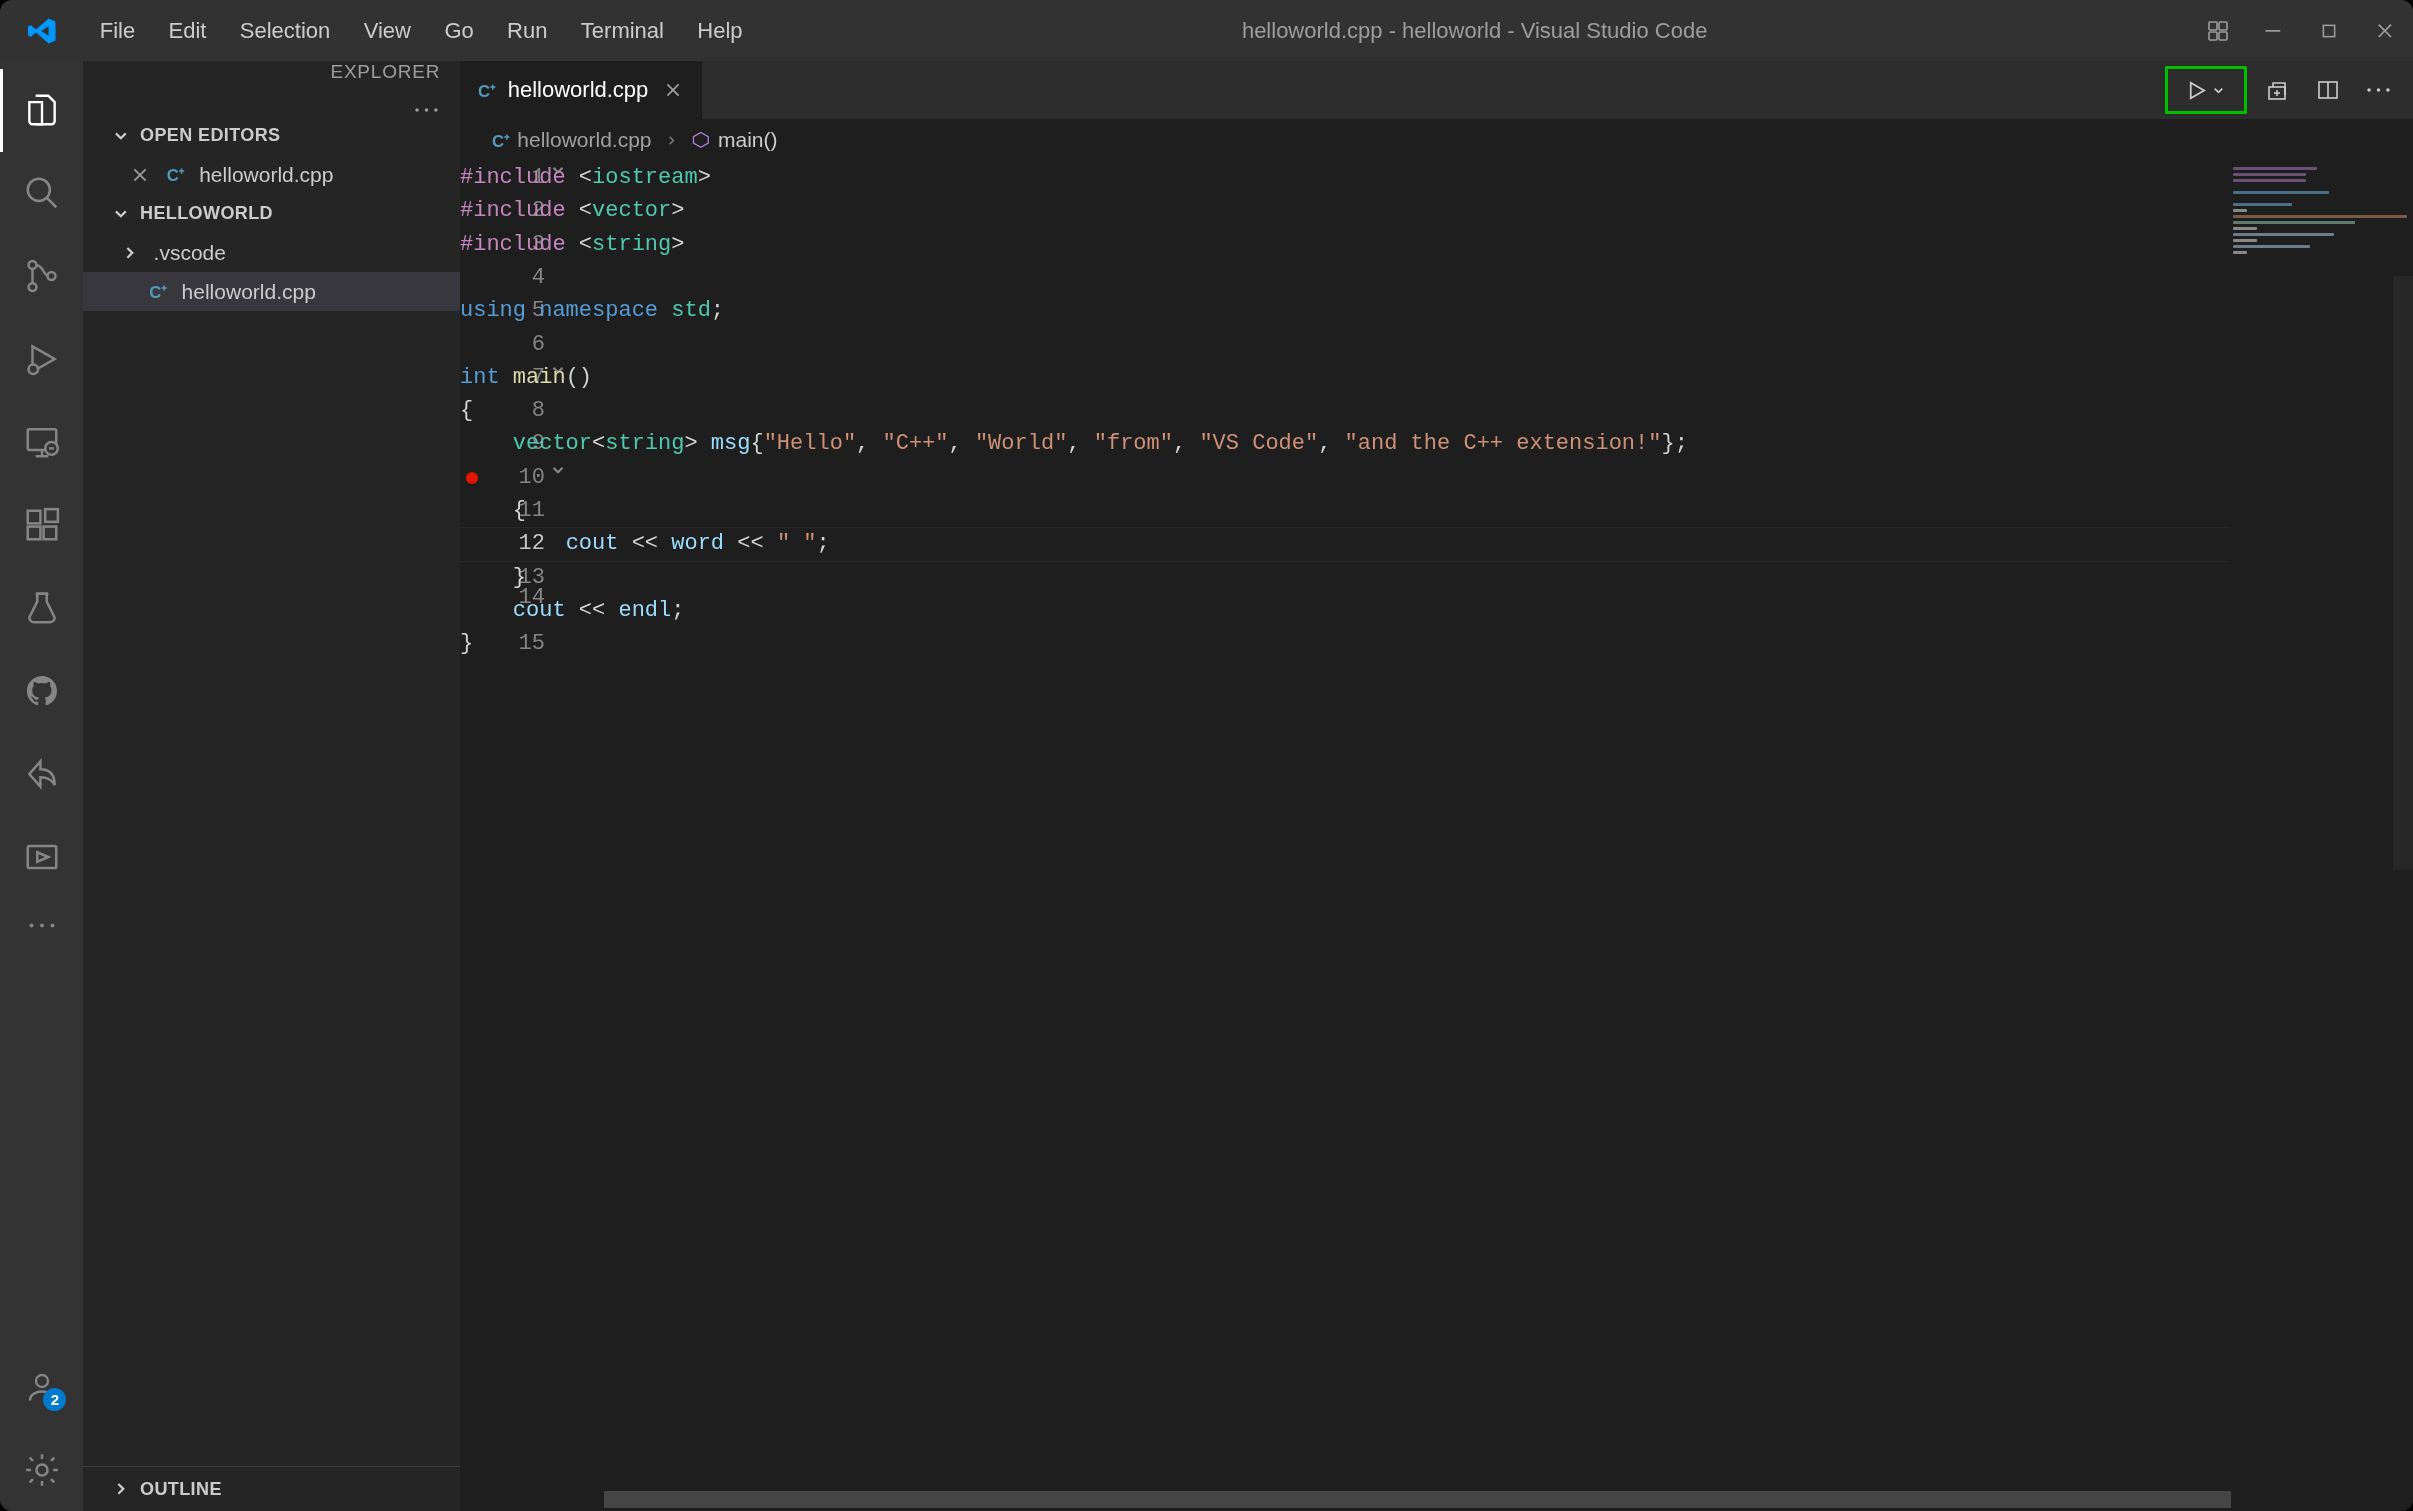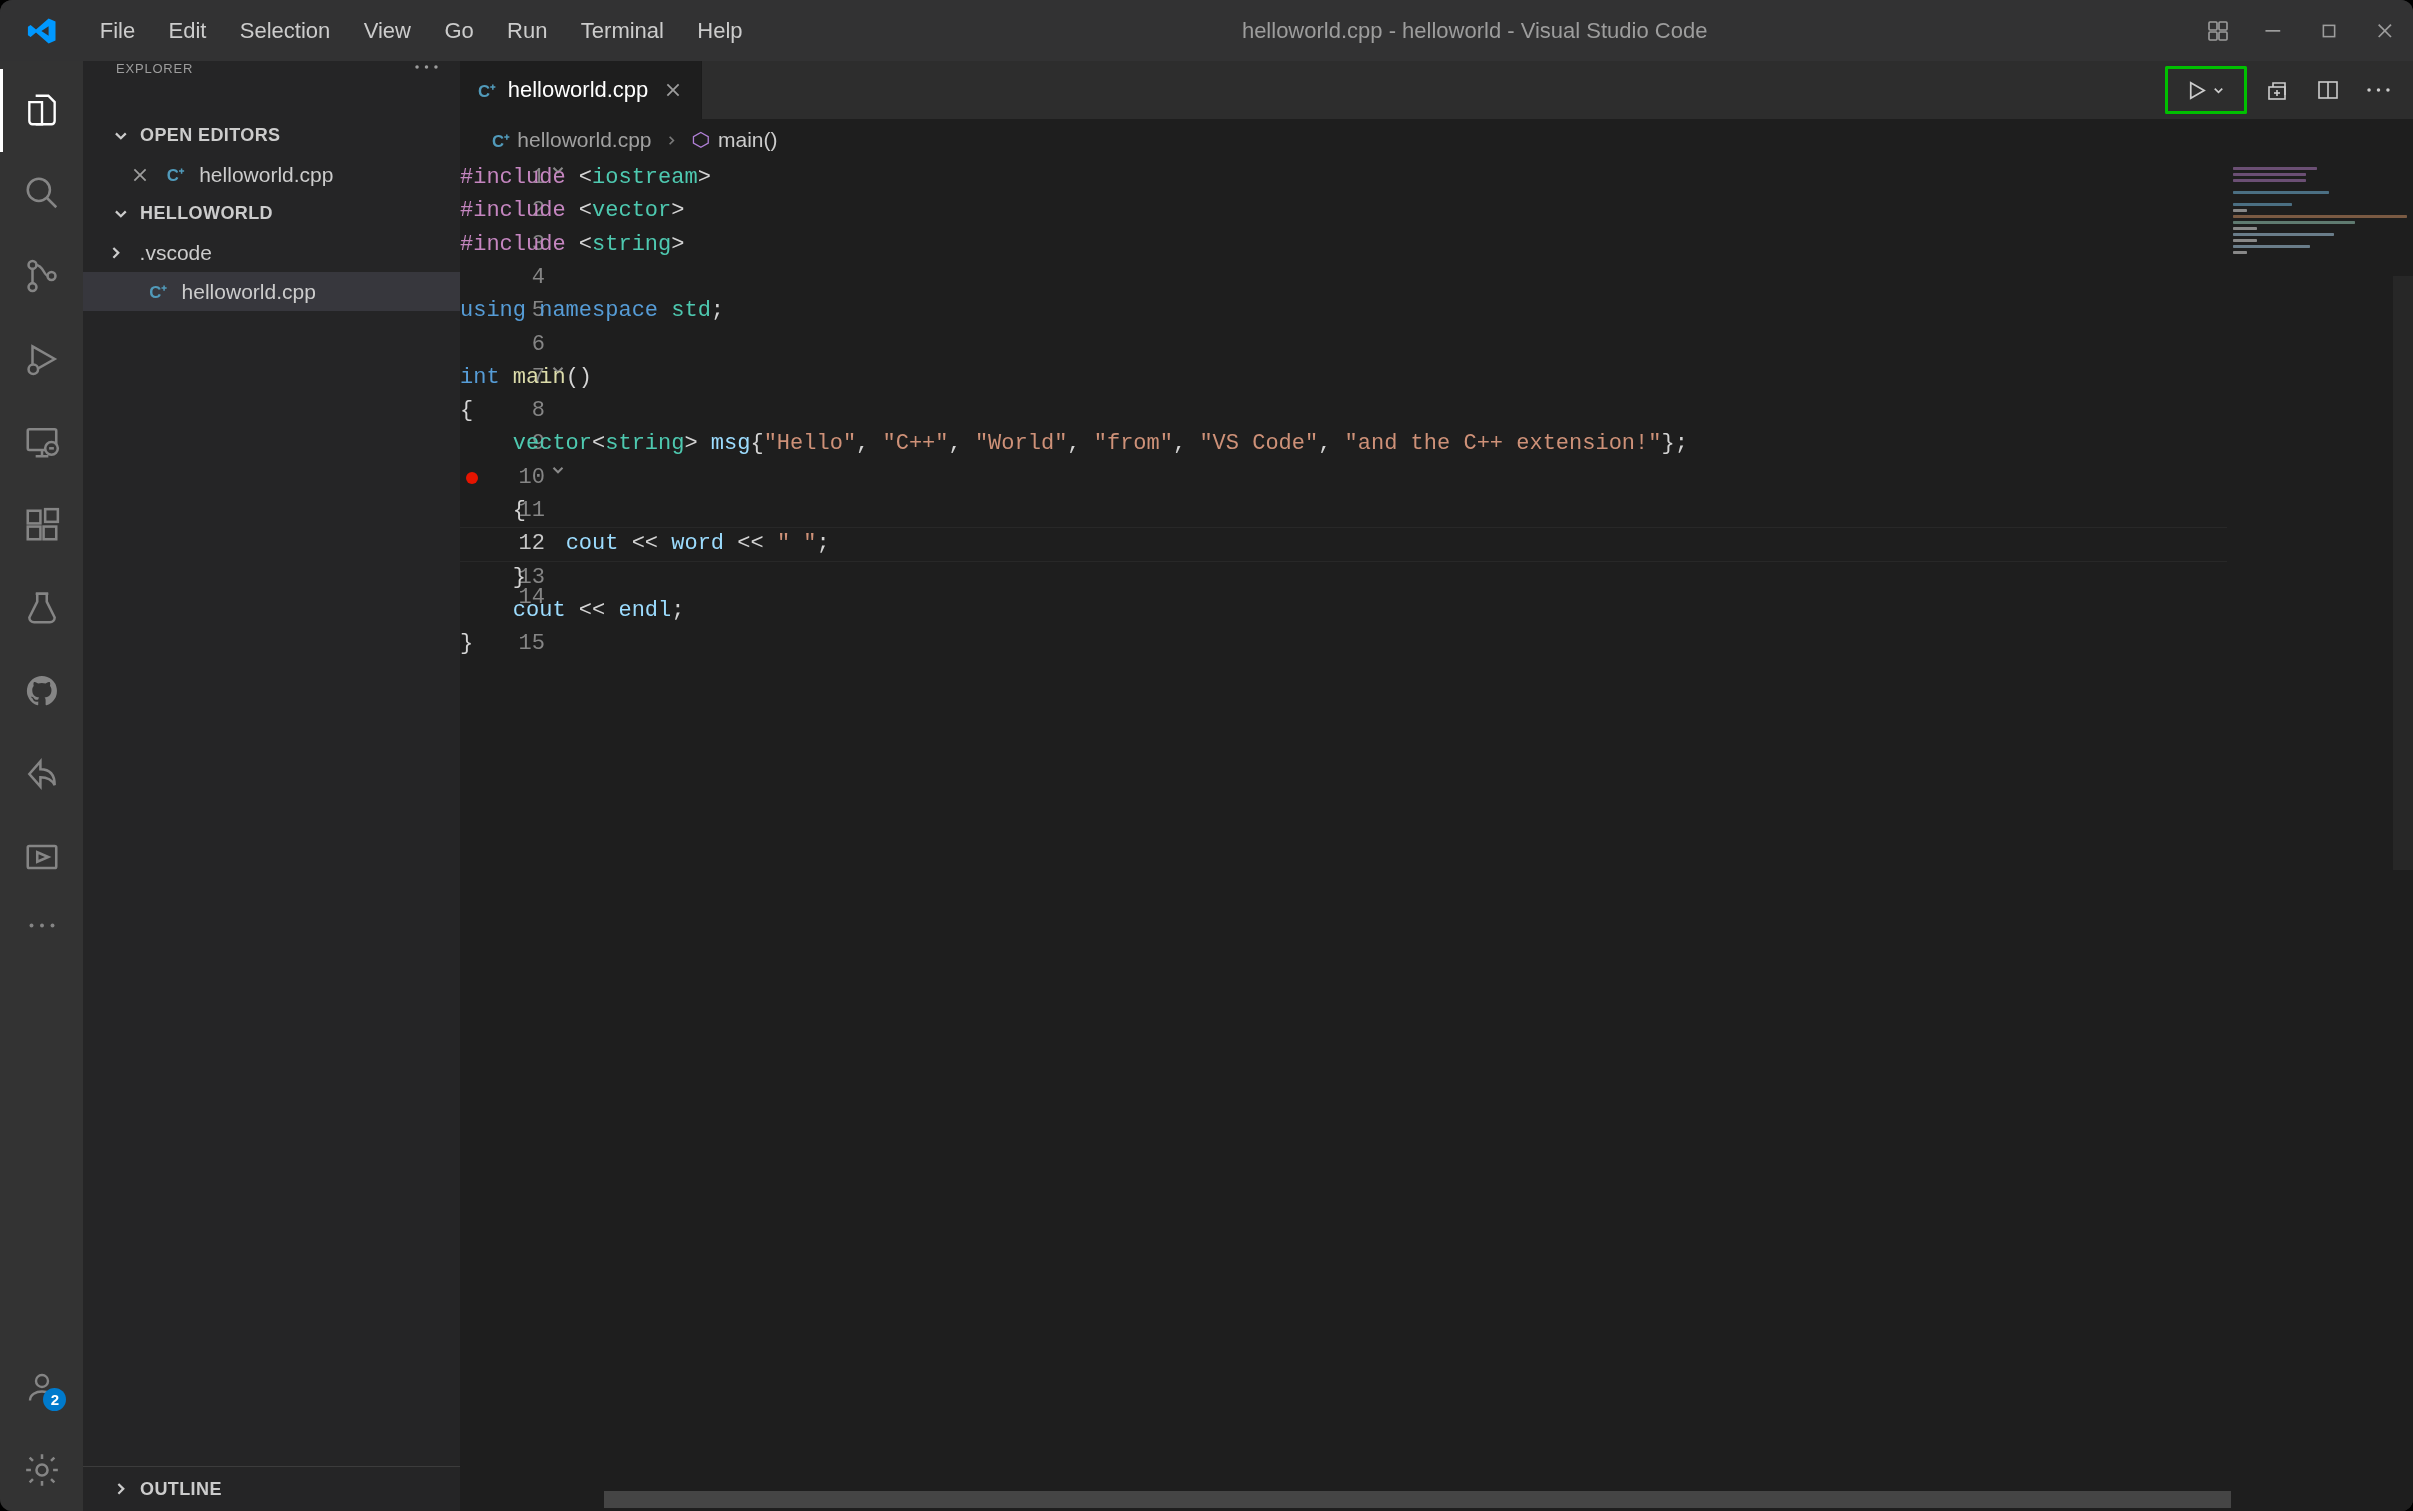--- a/index.html
+++ b/index.html
@@ -53,21 +53,21 @@
   
   .activitybar{width:83px;background:var(--activity-bar);display:flex;flex-direction:column;align-items:center;padding-top:7.6px;}
   .activitybar .ab{width:83px;height:83px;display:flex;align-items:center;justify-content:center;color:#858585;position:relative;}
   .activitybar .ab.active{color:#ffffff;}
   .activitybar .ab.active::before{content:"";position:absolute;left:0;top:0;bottom:0;width:3px;background:#fff;}
   .activitybar .spacer{flex:1;}
   .activitybar .badge{position:absolute;right:16.7px;bottom:16.7px;background:var(--badge);color:#fff;border-radius:50%;width:23px;height:23px;display:flex;align-items:center;justify-content:center;font-size:15px;font-weight:600;}
 
   
   .sidebar{width:377px;background:var(--sidebar);display:flex;flex-direction:column;font-size:21px;}
-  .sidebar .panel-title{height:55px;display:flex;align-items:flex-start;justify-content:space-between;padding:0 19.7px 0 33px;color:var(--text-dim);letter-spacing:0.8px;font-size:13px;}
+  .sidebar .panel-title{height:55px;display:flex;align-items:flex-end;justify-content:space-between;padding:0 19.7px 0 33px;color:var(--text-dim);letter-spacing:0.8px;font-size:19px;flex-direction:column;}
   .section-hdr{height:39px;display:flex;align-items:center;gap:6px;padding-left:24px;color:var(--text);font-weight:700;font-size:18px;letter-spacing:0.4px;}
   .section-hdr .chev{width:27px;display:flex;justify-content:center;color:var(--text);}
   .tree-row{height:39px;display:flex;align-items:center;gap:10.6px;padding-left:12px;color:var(--text);}
   .tree-row.indent1{padding-left:35px;}
   .tree-row.indent2{padding-left:35px;}
   .tree-row.selected{background:var(--sel-row);}
   .tree-row .close{width:24px;height:24px;display:flex;align-items:center;justify-content:center;color:var(--text-dim);}
   .tree-row .chev{width:27px;display:flex;justify-content:center;color:var(--text);}
   .tree-row .ficon{width:26px;display:flex;align-items:center;justify-content:center;}
   .cpp-icon{color:var(--cpp-blue);font-weight:600;font-size:16.7px;}
@@ -292,21 +292,21 @@
       </div>
 
       <div class="section-hdr">
         <span class="chev">
           <svg width="19.7" height="19.7" viewBox="0 0 16 16" fill="none" stroke="currentColor" stroke-width="1.8">
               <polyline points="4,6 8,10 12,6"></polyline>
             </svg>
         </span>
         <span>HELLOWORLD</span>
       </div>
-      <div class="tree-row indent2" style="padding-left:19px;">
+      <div class="tree-row indent2" style="padding-left:33px;">
         <span class="chev">
           <svg width="19.7" height="19.7" viewBox="0 0 16 16" fill="none" stroke="currentColor" stroke-width="1.8">
               <polyline points="6,4 10,8 6,12"></polyline>
             </svg>
         </span>
         <span>.vscode</span>
       </div>
       <div class="tree-row indent2 selected" style="padding-left:62px;">
         <span class="ficon cpp-icon">C⁺</span>
         <span>helloworld.cpp</span>

